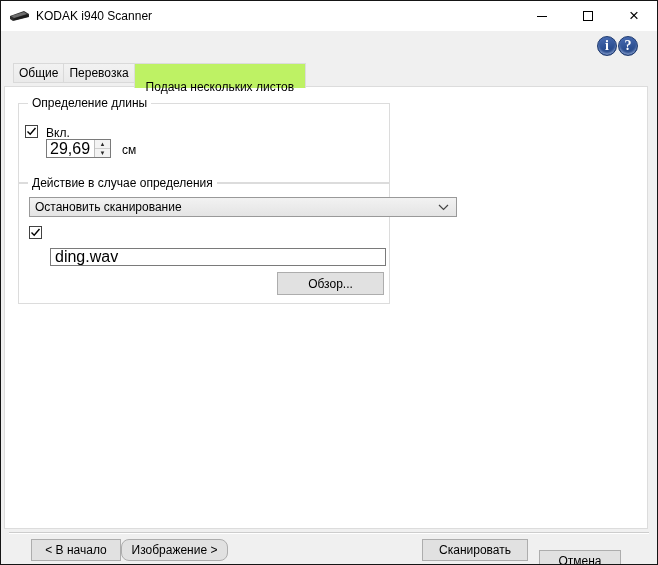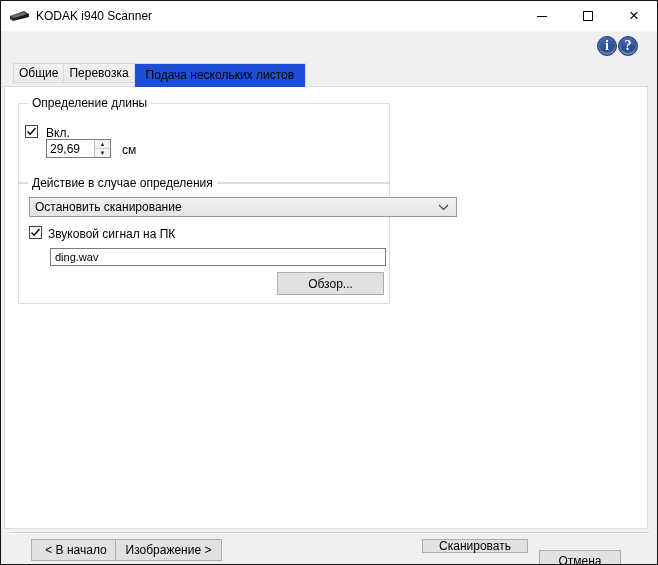--- a/index.html
+++ b/index.html
@@ -29,46 +29,46 @@
     font-family:"Liberation Serif",serif;font-weight:bold;font-size:14px;line-height:1;
   }
   
   .tabbar{position:absolute;left:3px;top:62px;height:24px;display:flex;align-items:flex-start;padding-left:9px;z-index:3;}
   .tab{
     height:20px;line-height:19px;padding:0 5px;margin-right:-1px;
     background:linear-gradient(#f2f2f2,#eaeaea);
     border:1px solid #d9d9d9;white-space:nowrap;cursor:default;
   }
   .tab.active{
-    height:24px;line-height:22px;padding:0 11px;background:#1d4ed8;
+    height:24px;line-height:22px;padding:12px 11px;background:#bef264;
     border:1px solid #dcdcdc;border-bottom:none;position:relative;z-index:4;
   }
   
   .tab-panel{position:absolute;left:3px;top:85px;width:644px;height:443px;background:#ffffff;border:1px solid #dcdcdc;z-index:1;}
   
   .group{position:absolute;border:1px solid #dcdcdc;}
   .group-label{position:absolute;top:-8px;left:9px;background:#ffffff;padding:0 4px;white-space:nowrap;}
   
   .checkbox{position:absolute;width:13px;height:13px;background:#fff;border:1px solid #424242;display:flex;align-items:center;justify-content:center;}
   .cb-label{position:absolute;white-space:nowrap;}
   
   .spinner{position:absolute;display:flex;border:1px solid #7a7a7a;background:#fff;}
-  .spin-input{width:47px;height:17px;border:none;outline:none;padding:0 0 0 3px;font-family:"Liberation Sans",sans-serif;font-size:12px;background:#fff;}
+  .spin-input{width:47px;height:17px;border:none;outline:none;padding:0 0 0 3px;font-family:"Liberation Sans",sans-serif;font-size:16px;background:#fff;}
   .spin-btns{width:16px;display:flex;flex-direction:column;border-left:1px solid #bfbfbf;}
   .spin-btn{flex:1;background:#f3f3f3;color:#2b2b2b;font-size:6px;line-height:8px;text-align:center;cursor:default;display:flex;align-items:center;justify-content:center;}
   .spin-btn.up{border-bottom:1px solid #cfcfcf;}
   .unit-label{position:absolute;white-space:nowrap;}
   
   .combo{
     position:absolute;display:flex;align-items:center;justify-content:space-between;
     border:1px solid #999999;background:linear-gradient(#f2f2f2,#e4e4e4);
     padding:0 7px 0 5px;cursor:default;
   }
   
-  .textbox{position:absolute;border:1px solid #7a7a7a;background:#fff;padding:0 0 0 4px;font-family:"Liberation Sans",sans-serif;font-size:11px;outline:none;}
+  .textbox{position:absolute;border:1px solid #7a7a7a;background:#fff;padding:0 0 0 4px;font-family:"Liberation Sans",sans-serif;font-size:16px;outline:none;}
   
   .btn{
     position:absolute;background:#e1e1e1;border:1px solid #adadad;
     display:flex;align-items:center;justify-content:center;
     font-family:"Liberation Sans",sans-serif;font-size:12px;cursor:default;white-space:nowrap;
   }
   
   .separator{position:absolute;left:8px;right:8px;top:531px;height:2px;border-top:1px solid #cdcdcd;border-bottom:1px solid #ffffff;}
 </style>
 </head>
@@ -145,28 +145,27 @@
         <svg width="11" height="7" viewBox="0 0 11 7">
           <polyline points="1,1 5.5,5.5 10,1" fill="none" stroke="#444" stroke-width="1.2"></polyline>
         </svg>
       </div>
 
       <div class="checkbox" style="left:10px;top:42px;">
         <svg width="11" height="11" viewBox="0 0 11 11">
           <polyline points="1.5,5.5 4.2,8.2 9.5,2" fill="none" stroke="#000" stroke-width="1.4"></polyline>
         </svg>
       </div>
-      <span class="cb-label" style="left:29px;top:43px;">Звуковой сигнал на ПК</span>
 
       <input class="textbox" style="left: 31px; top: 64px; width: 336px; height: 18px;" value="ding.wav">
 
       <div class="btn" style="left:258px;top:88px;width:107px;height:23px;">Обзор...</div>
     </div>
 
   </div>
 
   <div class="separator"></div>
   <div class="btn" style="left:30px;top:538px;width:90px;height:22px;">&lt; В начало</div>
-  <div class="btn" style="left:114px;top:538px;width:107px;height:22px;">Изображение &gt;</div>
-  <div class="btn" style="left:421px;top:538px;width:106px;height:14px;">Сканировать</div>
+  <div class="btn" style="left:120px;top:538px;width:107px;height:22px;border-radius:8px;">Изображение &gt;</div>
+  <div class="btn" style="left:421px;top:538px;width:106px;height:22px;">Сканировать</div>
   <div class="btn" style="left:538px;top:549px;width:82px;height:22px;">Отмена</div>
 
 </div>
 
 </body></html>

